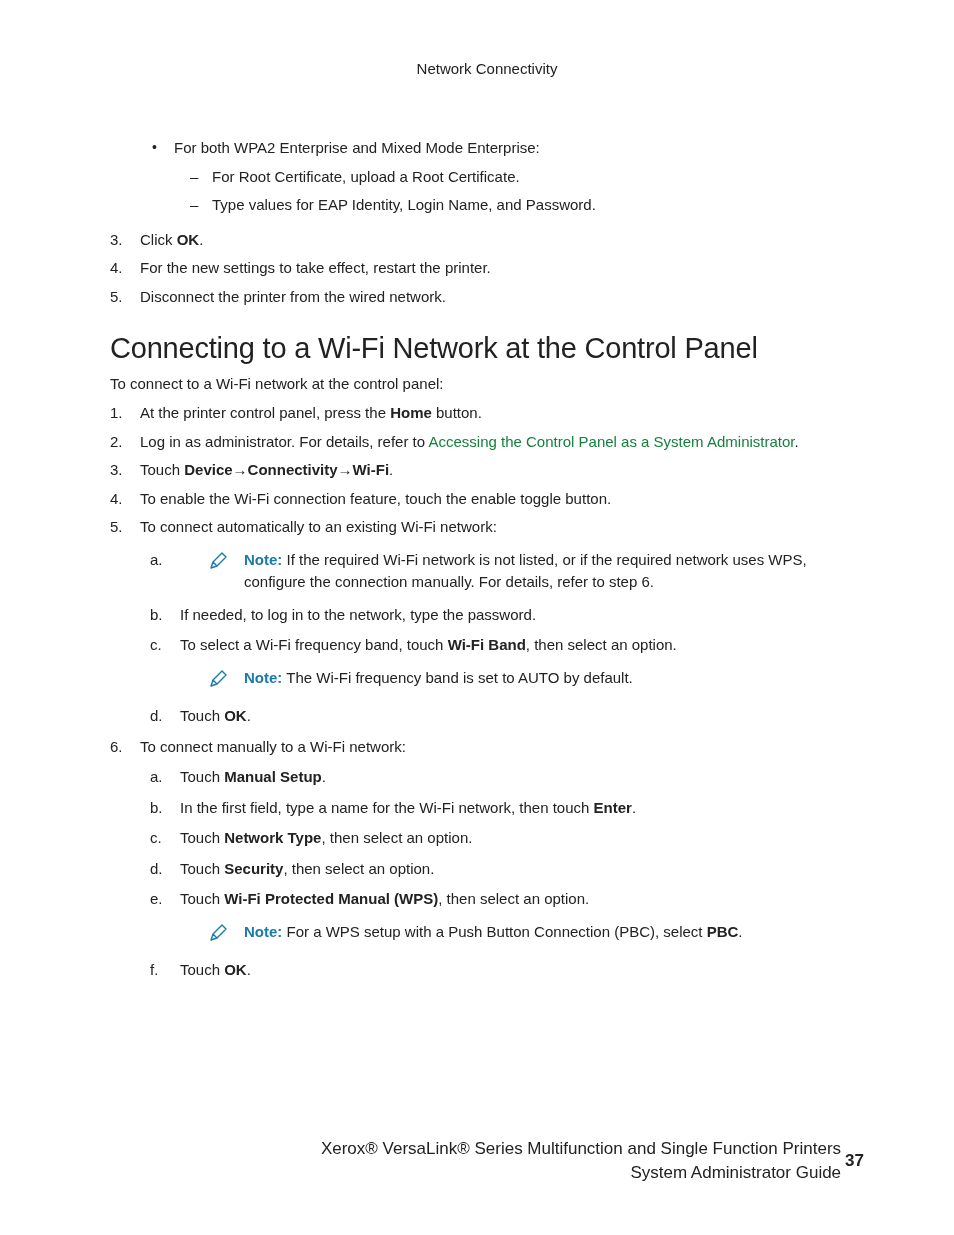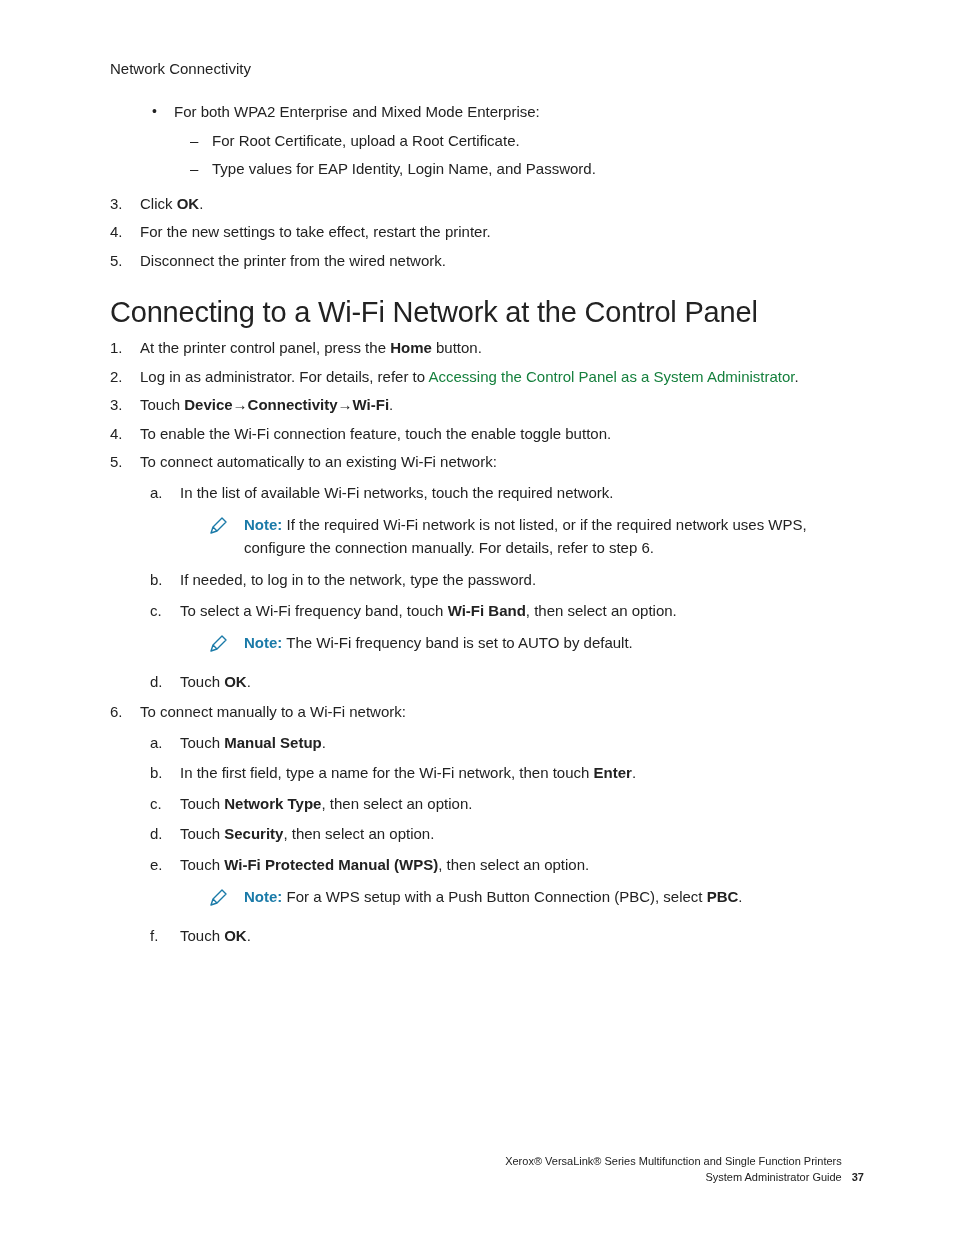--- a/index.html
+++ b/index.html
@@ -11,23 +11,23 @@
     width: 954px;
     height: 1235px;
     position: relative;
     background: #fff;
   }
   .page {
     padding: 60px 90px 60px 110px;
     box-sizing: border-box;
   }
   .header-right {
-    text-align: left;
+    text-align: center;
     font-size: 15px;
-    margin-bottom: 24px;
+    margin-bottom: 60px;
   }
   h2.section-title {
     font-size: 29px;
     font-weight: normal;
     margin: 24px 0 8px 0;
     letter-spacing: -0.2px;
   }
   p { margin: 4px 0; line-height: 1.4; }
   ul.bullet {
     list-style: none;
@@ -108,23 +108,23 @@
   }
   .link { color: #15803d; }
   .b { font-weight: 600; }
   .footer {
     position: absolute;
     bottom: 50px;
     left: 110px;
     right: 90px;
     display: flex;
     justify-content: flex-end;
-    align-items: flex-end;
-    gap: 10px;
-    font-size: 11px;
+    align-items: center;
+    gap: 4px;
+    font-size: 17px;
   }
   .footer-text {
     text-align: right;
     line-height: 1.4;
   }
   .footer-page {
     line-height: 1.4;
     font-weight: bold;
   }
   .intro { margin: 6px 0 8px 0; }
@@ -145,29 +145,30 @@
     </li>
   </ul>
 
   <ol class="num">
     <li><span class="marker">3.</span><span>Click </span><span class="b">OK</span><span>.</span></li>
     <li><span class="marker">4.</span><span>For the new settings to take effect, restart the printer.</span></li>
     <li><span class="marker">5.</span><span>Disconnect the printer from the wired network.</span></li>
   </ol>
 
   <h2 class="section-title">Connecting to a Wi-Fi Network at the Control Panel</h2>
+  <p class="intro">To connect to a Wi-Fi network at the control panel:</p>
 
   <ol class="num">
     <li><span class="marker">1.</span><span>At the printer control panel, press the </span><span class="b">Home</span><span> button.</span></li>
     <li><span class="marker">2.</span><span>Log in as administrator. For details, refer to </span><span class="link">Accessing the Control Panel as a System Administrator</span><span>.</span></li>
     <li><span class="marker">3.</span><span>Touch </span><span class="b">Device→Connectivity→Wi-Fi</span><span>.</span></li>
     <li><span class="marker">4.</span><span>To enable the Wi-Fi connection feature, touch the enable toggle button.</span></li>
     <li><span class="marker">5.</span><span>To connect automatically to an existing Wi-Fi network:</span>
       <ol class="alpha">
-        <li><span class="marker">a.</span><span>In the list of available Wi-Fi networks, touch the required network.</span>
+        <li><span class="marker">a.</span>
           <div class="note-row">
             <span class="icon"><svg width="20" height="20" viewBox="0 0 20 20">
                   <path d="M3 17 L5 11 L14 2 L18 6 L9 15 L3 17 Z M5 11 L9 15" fill="none" stroke="#1a7aa8" stroke-width="1.4" stroke-linejoin="round"></path>
                 </svg></span>
             <span class="note-text"><span class="b" style="color:#1a7aa8">Note:</span><span> If the required Wi-Fi network is not listed, or if the required network uses WPS, configure the connection manually. For details, refer to step 6.</span></span>
           </div>
         </li>
         <li><span class="marker">b.</span><span>If needed, to log in to the network, type the password.</span></li>
         <li><span class="marker">c.</span><span>To select a Wi-Fi frequency band, touch </span><span class="b">Wi-Fi Band</span><span>, then select an option.</span>
           <div class="note-row">

